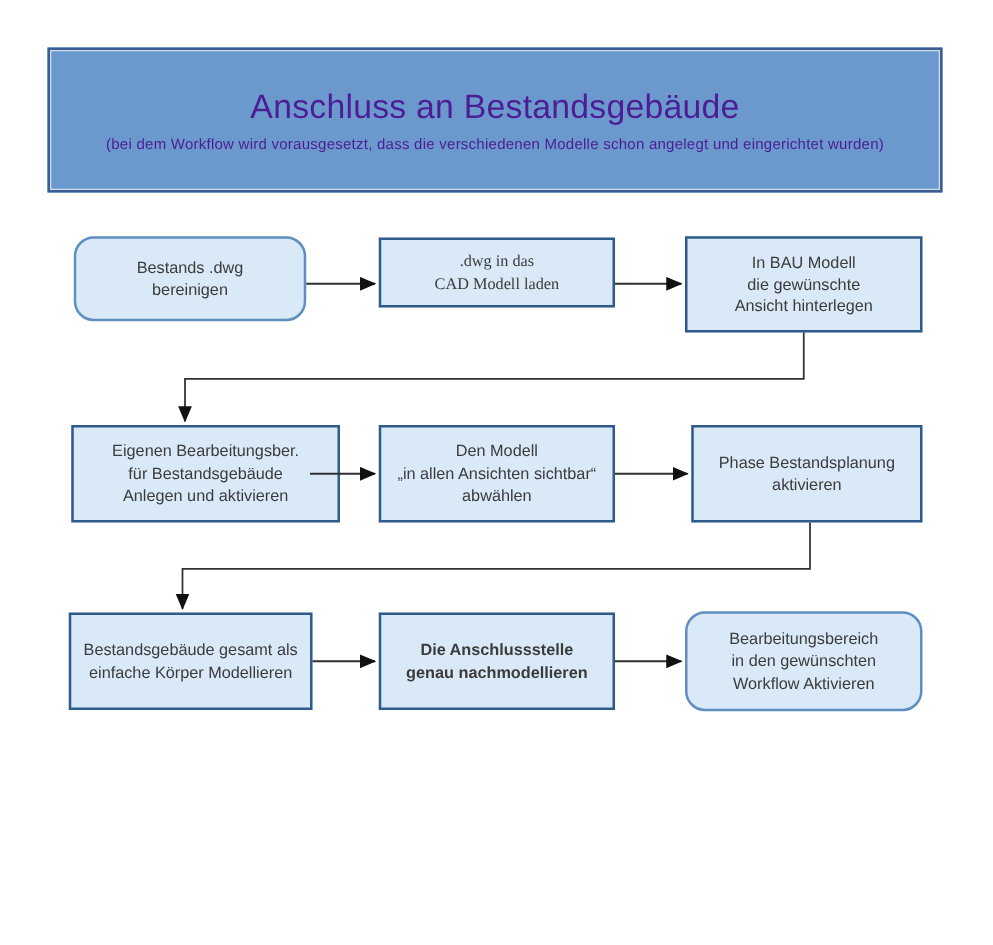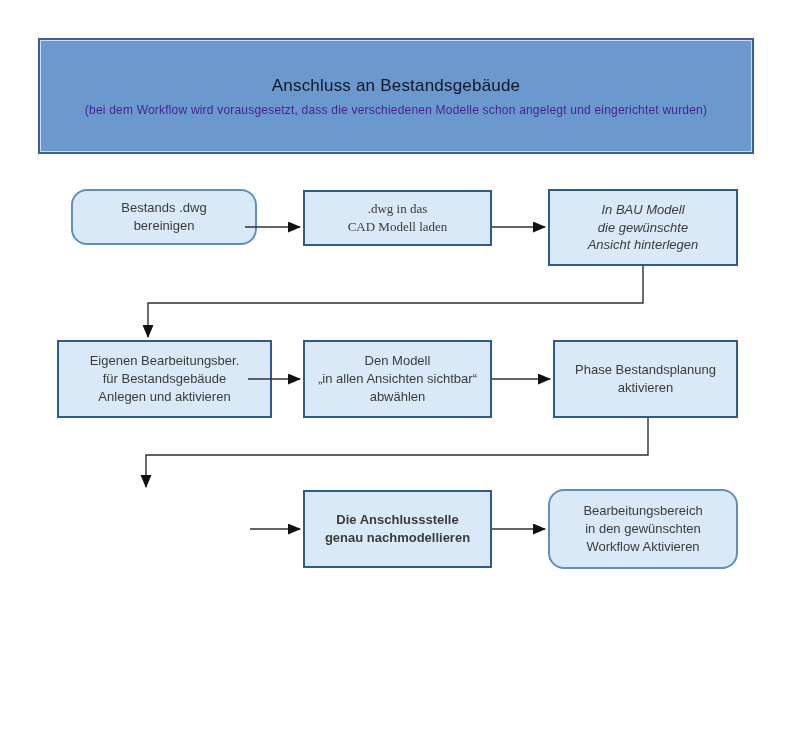--- a/index.html
+++ b/index.html
@@ -23,23 +23,23 @@
     height: 112px;
     background: #6C99CD;
     border: 2px solid #3B5F92;
     box-shadow: inset 0 0 0 1px #cfdcef;
     display: flex;
     flex-direction: column;
     align-items: center;
     justify-content: center;
   }
   .header-title {
-    font-size: 17px;
+    font-size: 27px;
     letter-spacing: 0.2px;
-    color: #0f172a;
+    color: #4c1d95;
     text-align: left;
     margin-bottom: 7px;
   }
   .header-subtitle {
     font-size: 12px;
     letter-spacing: 0.2px;
     color: #4c1d95;
     text-align: center;
   }
   .flow-box {
@@ -65,23 +65,23 @@
   }
   .connectors {
     position: absolute;
     left: 0;
     top: 0;
     width: 794px;
     height: 756px;
     pointer-events: none;
   }
   
-  #box1 { left: 71px;  top: 189px; width: 186px; height: 56px; }
+  #box1 { left: 59px;  top: 189px; width: 186px; height: 68px; }
   #box2 { left: 303px; top: 190px; width: 189px; height: 56px; font-family: Liberation Serif, serif; }
-  #box3 { left: 548px; top: 189px; width: 190px; height: 77px; font-style: italic; }
+  #box3 { left: 548px; top: 189px; width: 190px; height: 77px; }
   #box4 { left: 57px;  top: 340px; width: 215px; height: 78px; }
   #box5 { left: 303px; top: 340px; width: 189px; height: 78px; }
   #box6 { left: 553px; top: 340px; width: 185px; height: 78px; }
   #box7 { left: 55px;  top: 490px; width: 195px; height: 78px; }
   #box8 { left: 303px; top: 490px; width: 189px; height: 78px; font-weight: bold; }
   #box9 { left: 548px; top: 489px; width: 190px; height: 80px; }
 </style>
 </head>
 <body>
 
@@ -100,20 +100,22 @@
 die gewünschte
 Ansicht hinterlegen</div>
   <div id="box4" class="flow-box shape-rect">Eigenen Bearbeitungsber.
 für Bestandsgebäude
 Anlegen und aktivieren</div>
   <div id="box5" class="flow-box shape-rect">Den Modell
 „in allen Ansichten sichtbar“
 abwählen</div>
   <div id="box6" class="flow-box shape-rect">Phase Bestandsplanung
 aktivieren</div>
+  <div id="box7" class="flow-box shape-rect">Bestandsgebäude gesamt als
+einfache Körper Modellieren</div>
   <div id="box8" class="flow-box shape-rect">Die Anschlussstelle
 genau nachmodellieren</div>
   <div id="box9" class="flow-box shape-rounded">Bearbeitungsbereich
 in den gewünschten
 Workflow Aktivieren</div>
 
   <svg class="connectors" viewBox="0 0 794 756" xmlns="http://www.w3.org/2000/svg">
     <defs>
       <marker id="arrowhead" markerUnits="userSpaceOnUse" markerWidth="16" markerHeight="14" refX="12" refY="5.5" orient="auto">
         <path d="M0,0 L13,5.5 L0,11 Z" fill="#111111"></path>

